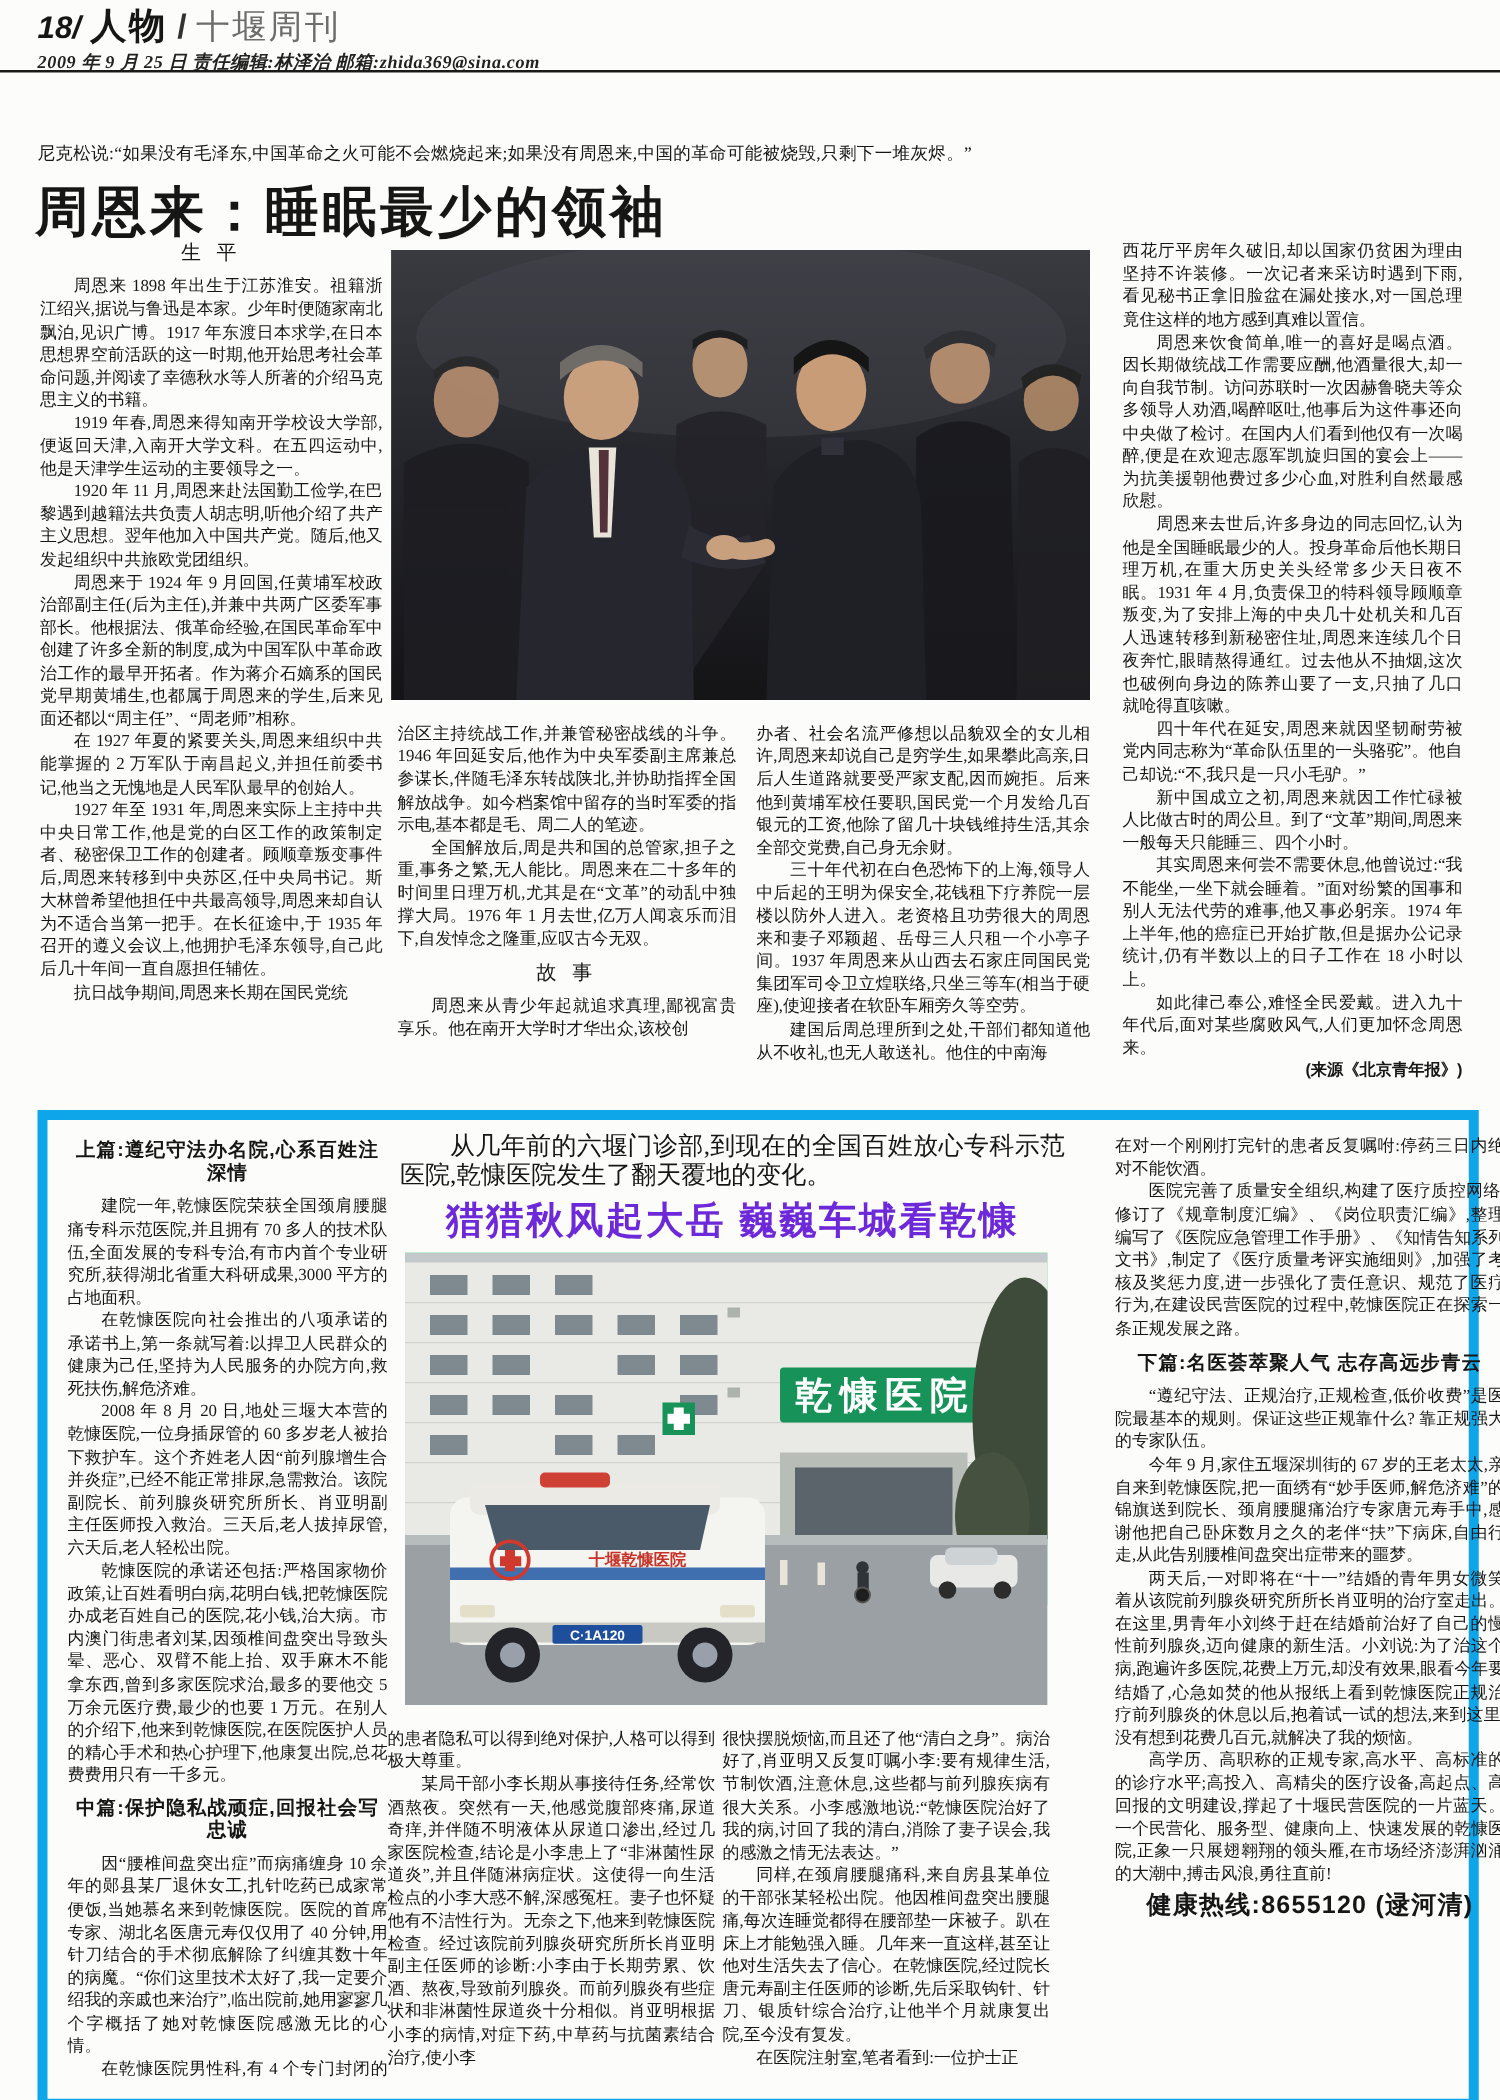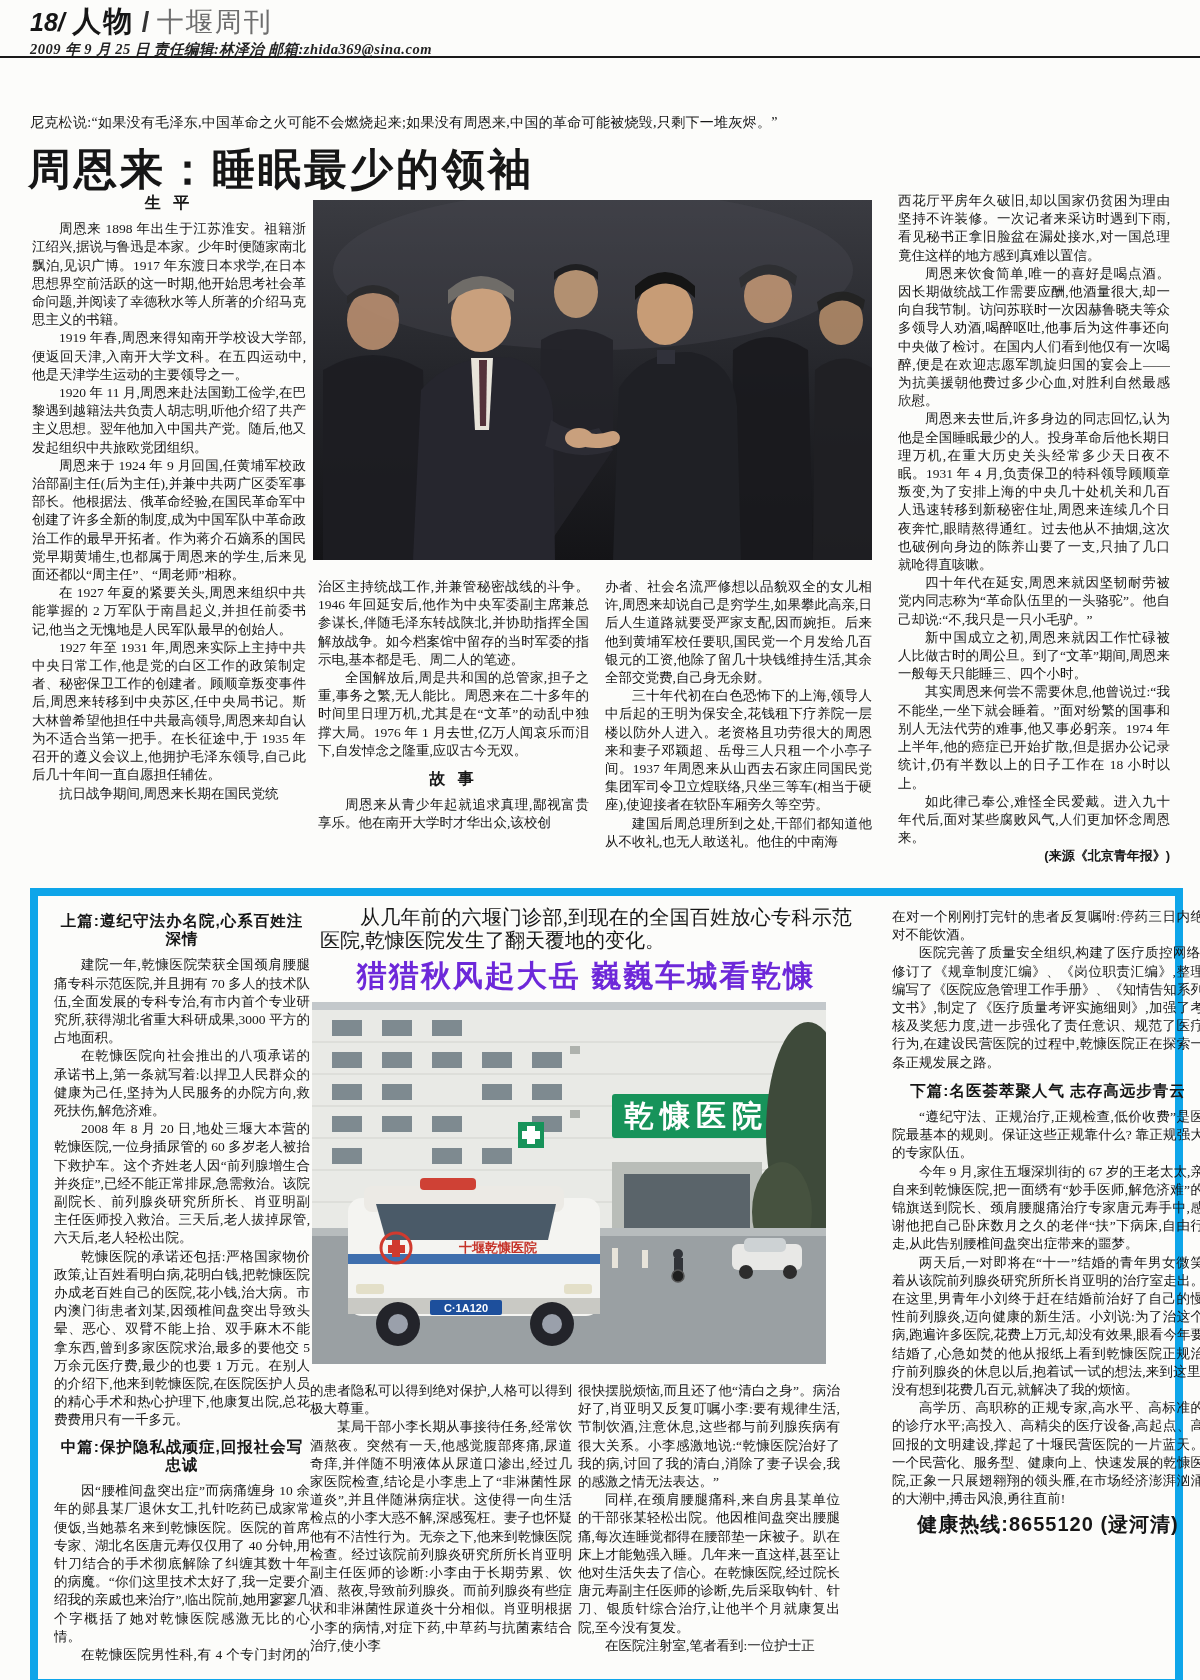--- a/index.html
+++ b/index.html
@@ -20,35 +20,35 @@
   .headline{left:28px;top:130px;width:900px;font-family:"Liberation Sans","DejaVu Sans",sans-serif;
             font-size:43px;font-weight:900;letter-spacing:3px;margin-top:11px;}
   .bodytext{font-size:13.5px;line-height:18.2px;text-align:justify;}
   .bodytext p{margin:0;text-indent:2em;}
   .bodytext p.cont{text-indent:0;}
   .colblk{overflow:hidden;}
   .col1{left:32px;top:192px;width:274px;height:688px;}
   .col2b{left:318px;top:578px;width:271px;height:300px;}
   .col3b{left:605px;top:578px;width:267px;height:300px;}
   .col4{left:898px;top:192px;width:272px;height:688px;}
-  .subhead{font-family:"Liberation Sans","DejaVu Sans",sans-serif;font-size:16px;font-weight:bold;
+  .subhead{font-family:"Liberation Sans","DejaVu Sans",sans-serif;font-size:16px;font-weight:normal;
            text-align:center;text-indent:0;letter-spacing:4px;margin:2px 0 8px 0;}
   .subhead2{margin:10px 0 8px 0;}
   .source{text-align:right;font-weight:bold;text-indent:0;font-family:"Liberation Sans","DejaVu Sans",sans-serif;font-size:13px;margin-top:2px;}
   .photo1{left:313px;top:200px;width:559px;height:360px;background:#26262b;}
   
   .adbox{left:30px;top:888px;width:1137px;height:783px;border:8px solid #0ea5e9;background:#fcfcfa;}
   .adl{left:16px;top:12px;width:256px;height:756px;}
   .adheadline{font-family:"Liberation Sans","DejaVu Sans",sans-serif;font-size:15.5px;font-weight:bold;
               text-align:center;letter-spacing:1px;margin:4px 0 8px 0;text-indent:0;}
   .adintro{left:282px;top:10px;width:532px;font-size:20px;line-height:23px;text-align:justify;}
   .adintro p{margin:0;text-indent:2em;}
   .adred{left:282px;top:60px;width:532px;font-family:"Liberation Sans","DejaVu Sans",sans-serif;
          font-size:30px;font-weight:900;color:#6d28d9;text-align:center;letter-spacing:2px;white-space:nowrap;}
-  .photo2{left:274px;top:106px;width:514px;height:282px;background:#86efac;}
+  .photo2{left:286px;top:106px;width:514px;height:282px;background:#86efac;}
   .admida{left:272px;top:486px;width:262px;height:276px;}
   .admidb{left:540px;top:486px;width:262px;height:276px;}
   .adr{left:854px;top:12px;width:312px;height:760px;}
   .hotline{text-align:center;font-family:"Liberation Sans","DejaVu Sans",sans-serif;
            font-weight:bold;font-size:20px;text-indent:0 !important;margin-top:6px !important;letter-spacing:1px;}
 </style>
 </head>
 <body>
 
 <div class="page">

